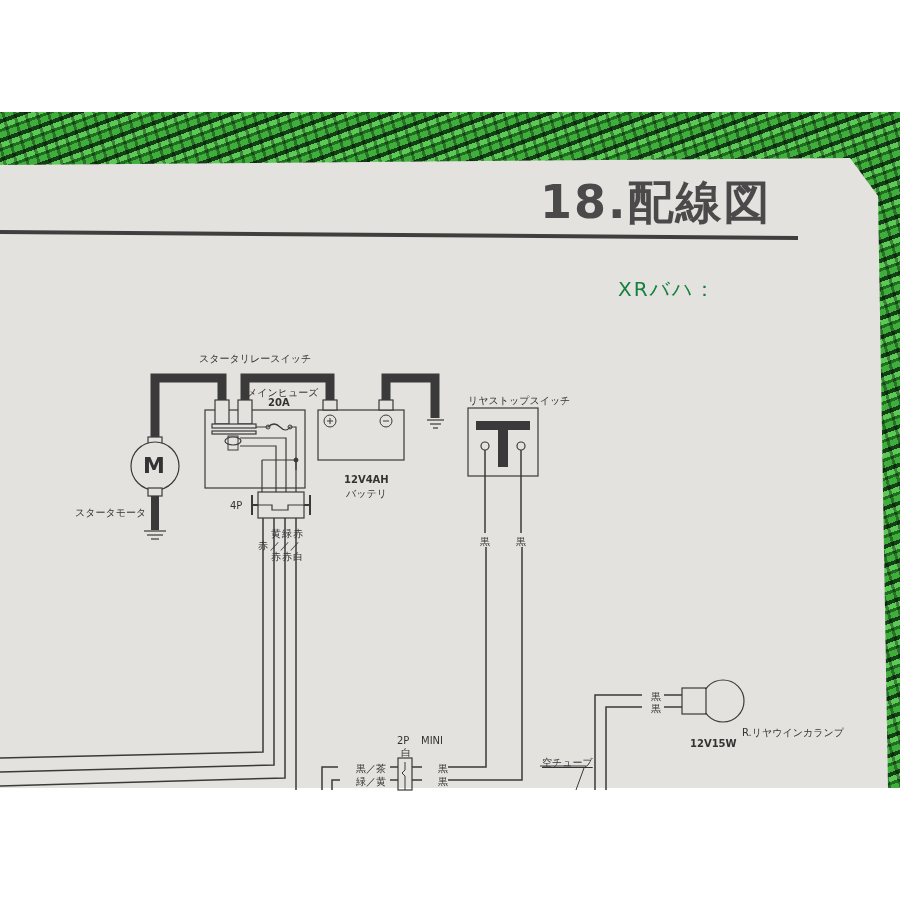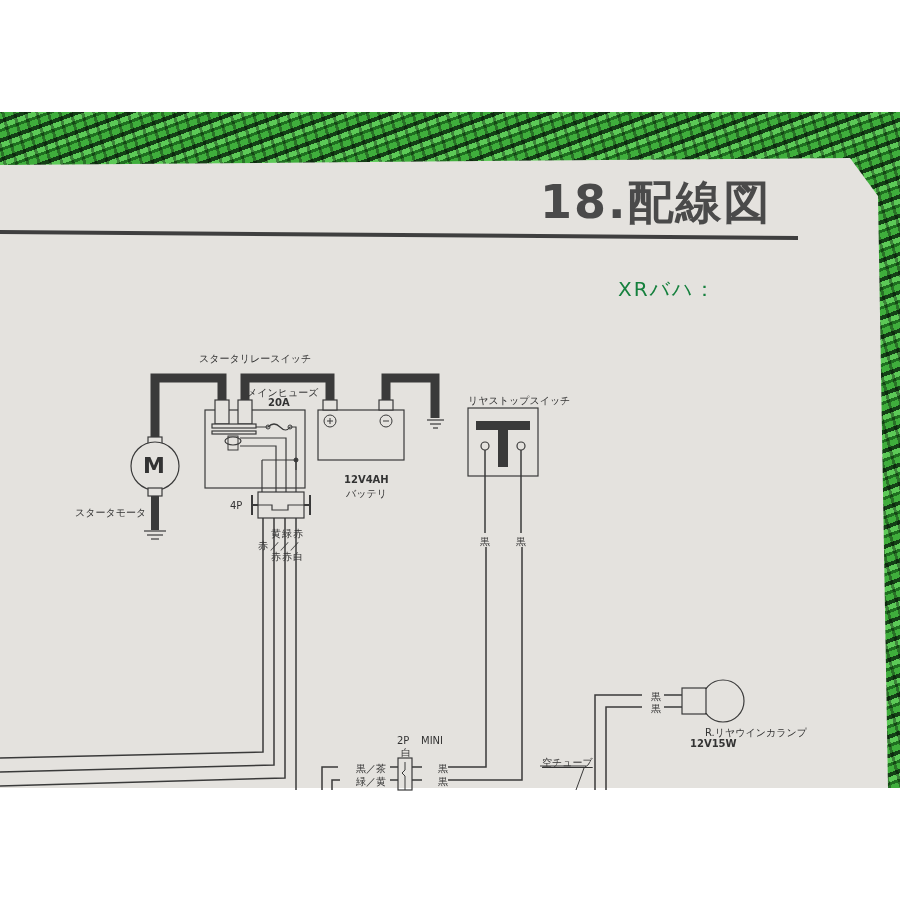--- a/index.html
+++ b/index.html
@@ -152,15 +152,15 @@
   <span class="lbl s8" style="left:401px;top:746px;">白</span>
   <span class="lbl s8" style="left:356px;top:762px;">黒／茶</span>
   <span class="lbl s8" style="left:356px;top:775px;">緑／黄</span>
   <span class="lbl s8" style="left:438px;top:762px;">黒</span>
   <span class="lbl s8" style="left:438px;top:775px;">黒</span>
 
   <span class="lbl s8" style="left:542px;top:756px;text-decoration:underline;">空チューブ</span>
 
   <span class="lbl s8" style="left:651px;top:690px;">黒</span>
   <span class="lbl s8" style="left:651px;top:702px;">黒</span>
-  <span class="lbl s8" style="left:689px;top:726px;padding-left:16px;">R.リヤウインカランプ</span>
+  <span class="lbl s8" style="left:726px;top:726px;padding-left:16px;">R.リヤウインカランプ</span>
   <span class="lbl s8 b" style="left:690px;top:738px;">12V15W</span>
 </div>
 
 </body></html>

